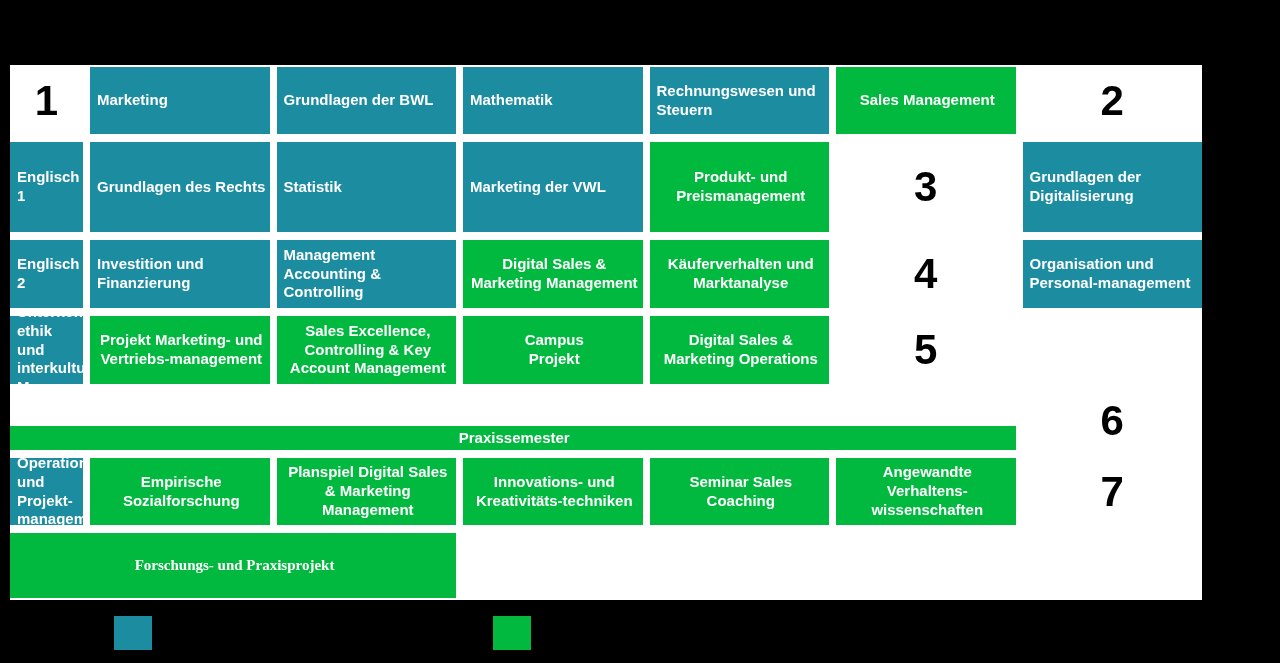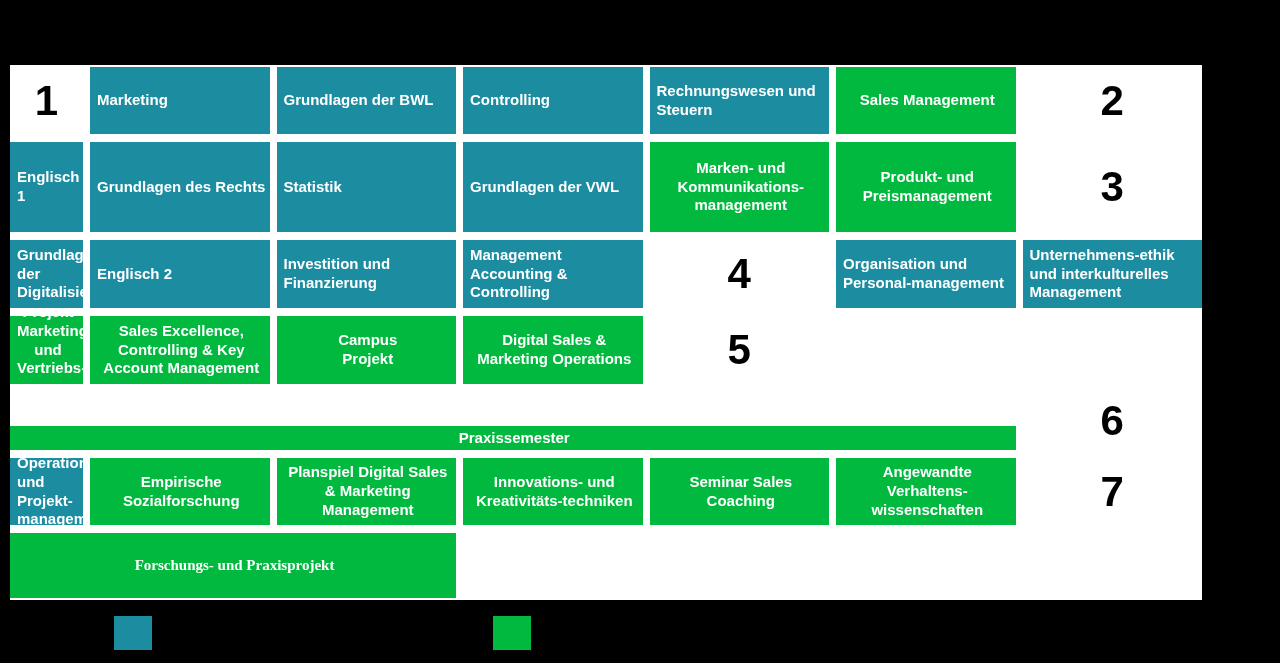--- a/index.html
+++ b/index.html
@@ -38,37 +38,38 @@
 </style>
 </head>
 <body>
 
 <div class="panel">
   <div class="grid">
 
     <div class="num">1</div>
     <div class="c teal">Marketing</div>
     <div class="c teal">Grundlagen der BWL</div>
-    <div class="c teal">Controlling</div>
+    <div class="c teal">Mathematik</div>
     <div class="c teal">Rechnungswesen und Steuern</div>
     <div class="c green">Sales Management</div>
 
     <div class="num">2</div>
     <div class="c teal">Englisch 1</div>
     <div class="c teal">Grundlagen des Rechts</div>
     <div class="c teal">Statistik</div>
-    <div class="c teal">Grundlagen der VWL</div>
-    <div class="c green">Marken- und Kommunikations-management</div>
+    <div class="c teal">Marketing der VWL</div>
     <div class="c green">Produkt- und Preismanagement</div>
 
     <div class="num">3</div>
     <div class="c teal">Grundlagen der Digitalisierung</div>
     <div class="c teal">Englisch 2</div>
     <div class="c teal">Investition und Finanzierung</div>
     <div class="c teal">Management Accounting &amp; Controlling</div>
+    <div class="c green">Digital Sales &amp; Marketing Management</div>
+    <div class="c green">Käuferverhalten und Marktanalyse</div>
 
     <div class="num">4</div>
     <div class="c teal">Organisation und Personal-management</div>
     <div class="c teal">Unternehmens-ethik und interkulturelles Management</div>
     <div class="c green">Projekt Marketing- und Vertriebs-management</div>
     <div class="c green">Sales Excellence, Controlling &amp; Key Account Management</div>
     <div class="c green">Campus
 Projekt</div>
     <div class="c green">Digital Sales &amp; Marketing Operations</div>
 

